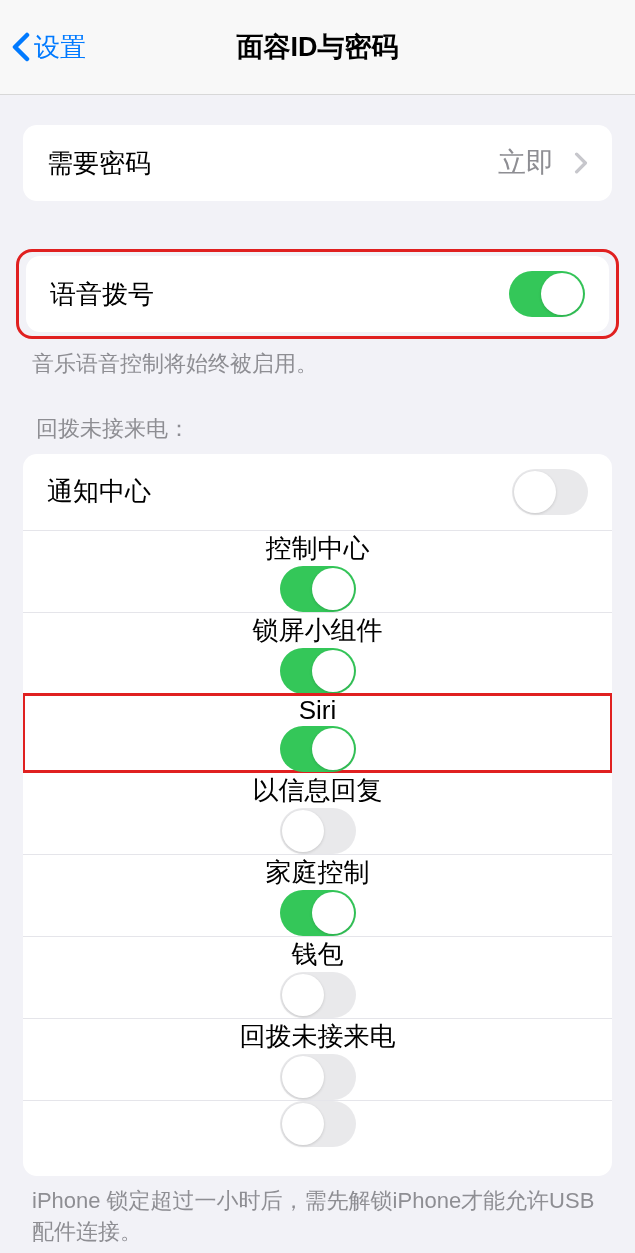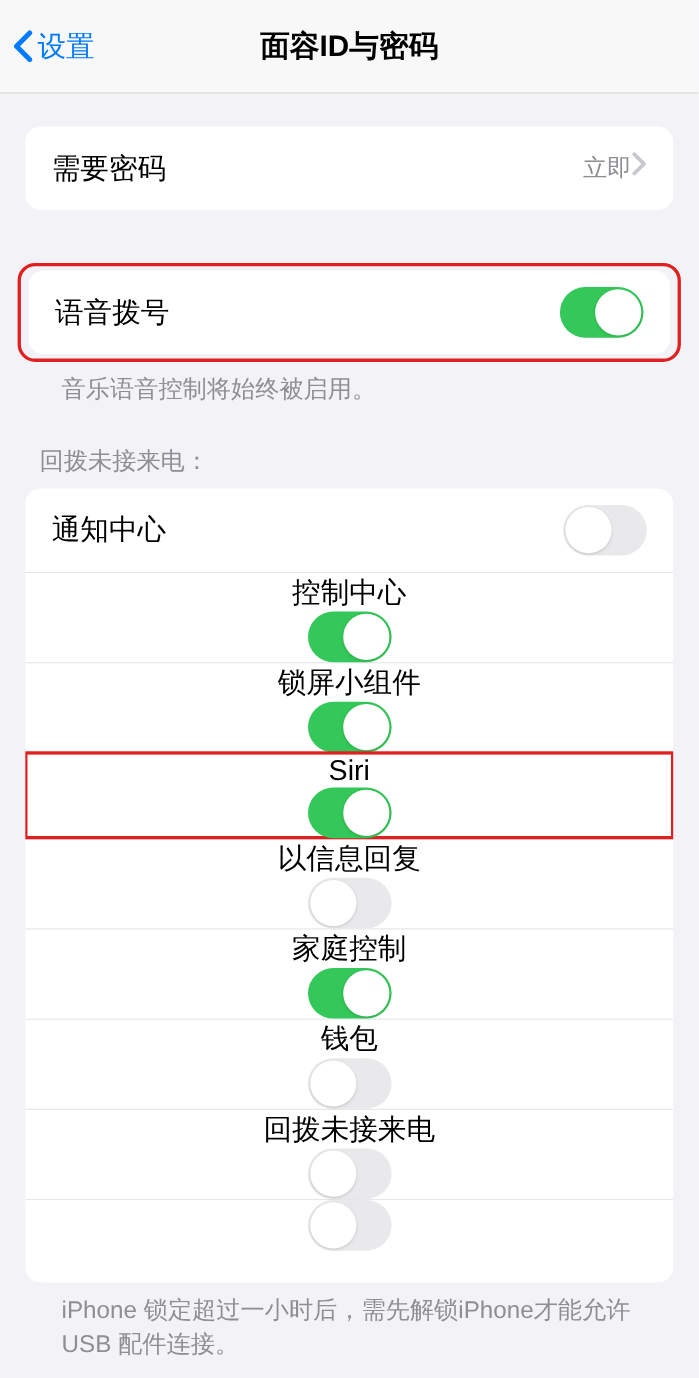--- a/index.html
+++ b/index.html
@@ -4,21 +4,21 @@
   <style>
     * { margin: 0; padding: 0; box-sizing: border-box; }
     body {
       width: 635px;
       height: 1253px;
       background: #f2f2f7;
       font-family: -apple-system, "PingFang SC", "Helvetica Neue", sans-serif;
       overflow: hidden;
     }
     .navbar {
-      height: 85px;
+      height: 95px;
       background: #f8f8f8;
       border-bottom: 1px solid #d8d8d8;
       display: flex;
       align-items: center;
       position: relative;
     }
     .back-btn {
       display: flex;
       align-items: center;
       gap: 4px;
@@ -62,24 +62,24 @@
       min-height: 76px;
       padding: 0 24px;
     }
     .row + .row { border-top: 1px solid #e5e5ea; flex-direction: column; }
     .row-label {
       font-size: 26px;
       color: #000;
     }
     .row-value {
       display: flex;
-      align-items: flex-start;
-      gap: 0;
+      align-items: center;
+      gap: 20px;
       color: #8e8e93;
-      font-size: 22px;
+      font-size: 28px;
     }
     .chevron-right {
       width: 14px;
       height: 22px;
     }
     .toggle {
       width: 76px;
       height: 46px;
       border-radius: 23px;
       position: relative;
@@ -94,21 +94,21 @@
       border-radius: 50%;
       position: absolute;
       top: 2px;
       box-shadow: 0 1px 3px rgba(0,0,0,0.15);
     }
     .toggle.on .knob { right: 2px; }
     .toggle.off .knob { left: 2px; }
     .footer-text {
       color: #8e8e93;
       font-size: 22px;
-      padding: 10px 36px 0 56px;
+      padding: 10px 36px 0 32px;
       line-height: 1.4;
     }
     .header-text {
       color: #8e8e93;
       font-size: 22px;
       padding: 0 36px 10px 36px;
     }
     .group.locked-access { margin-top: 34px; }
     .row-highlighted {
       outline: 3px solid #e02020;

